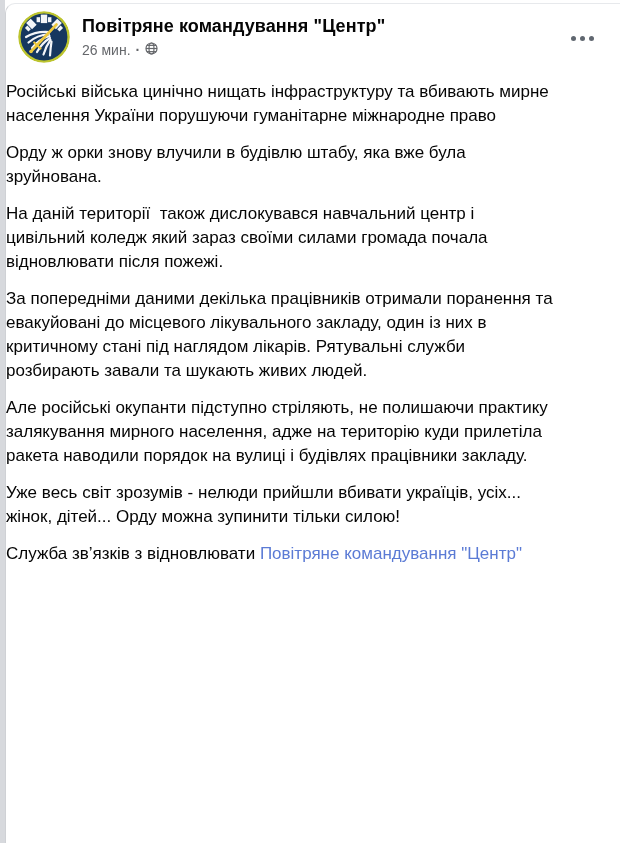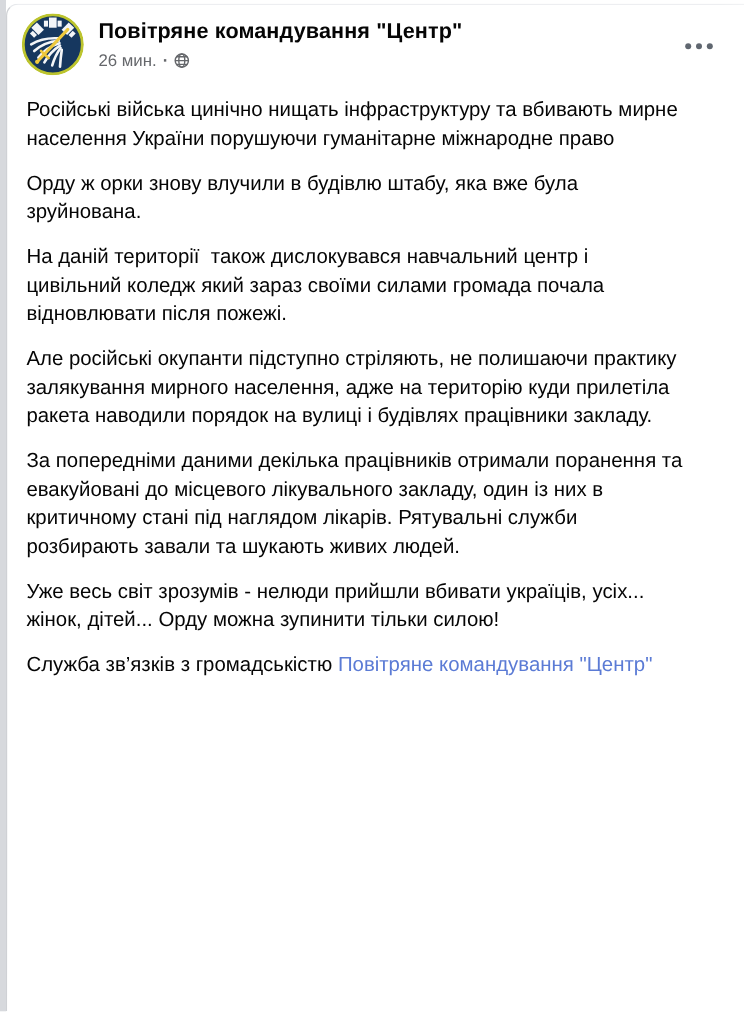--- a/index.html
+++ b/index.html
@@ -40,21 +40,20 @@
   .header-text { margin-left: 12px; padding-top: 5px; }
   .page-name {
     font-size: 18px;
     font-weight: 700;
     color: #050505;
     letter-spacing: 0.1px;
     cursor: pointer;
   }
   .meta-row {
     display: flex;
-    align-items: center;
     margin-top: 5px;
     color: #65676b;
     font-size: 14px;
   }
   .meta-row .sep { margin: 0 5px; font-weight: 700; }
   .globe { display: block; }
   .more-btn {
     position: absolute;
     right: 24px; top: 26px;
     display: flex;
@@ -65,21 +64,21 @@
     padding: 6px 2px;
     cursor: pointer;
   }
   .more-btn .dot {
     width: 5px; height: 5px;
     border-radius: 50%;
     background: #606770;
   }
   
   .post-body {
-    padding: 17px 16px 0 16px;
+    padding: 17px 16px 0 0;
     max-width: 584px;
   }
   .post-body p {
     max-width: 552px;
     font-size: 17px;
     line-height: 24px;
     color: #050505;
     white-space: pre-wrap;
     margin-bottom: 13px;
   }
@@ -156,20 +155,20 @@
         <span class="dot"></span>
         <span class="dot"></span>
         <span class="dot"></span>
       </button>
     </header>
 
     <div class="post-body">
       <p>Російські війська цинічно нищать інфраструктуру та вбивають мирне населення України порушуючи гуманітарне міжнародне право</p>
       <p>Орду ж орки знову влучили в будівлю штабу, яка вже була зруйнована.</p>
       <p>На даній території  також дислокувався навчальний центр і цивільний коледж який зараз своїми силами громада почала відновлювати після пожежі.</p>
+      <p>За попередніми даними декілька працівників отримали поранення та евакуйовані до місцевого лікувального закладу, один із них в критичному стані під наглядом лікарів. Рятувальні служби розбирають завали та шукають живих людей.</p>
       <p>Але російські окупанти підступно стріляють, не полишаючи практику залякування мирного населення, адже на територію куди прилетіла ракета наводили порядок на вулиці і будівлях працівники закладу.</p>
-      <p>За попередніми даними декілька працівників отримали поранення та евакуйовані до місцевого лікувального закладу, один із них в критичному стані під наглядом лікарів. Рятувальні служби розбирають завали та шукають живих людей.</p>
       <p>Уже весь світ зрозумів - нелюди прийшли вбивати україців, усіх... жінок, дітей... Орду можна зупинити тільки силою!</p>
-      <p class="signature"><span>Служба зв’язків з громадськістю </span><a class="entity-link" href="#">Повітряне командування "Центр"</a></p>
+      <p class="signature"><span>Служба зв’язків з відновлювати </span><a class="entity-link" href="#">Повітряне командування "Центр"</a></p>
     </div>
 
   </article>
 </div>
 
 </body></html>

